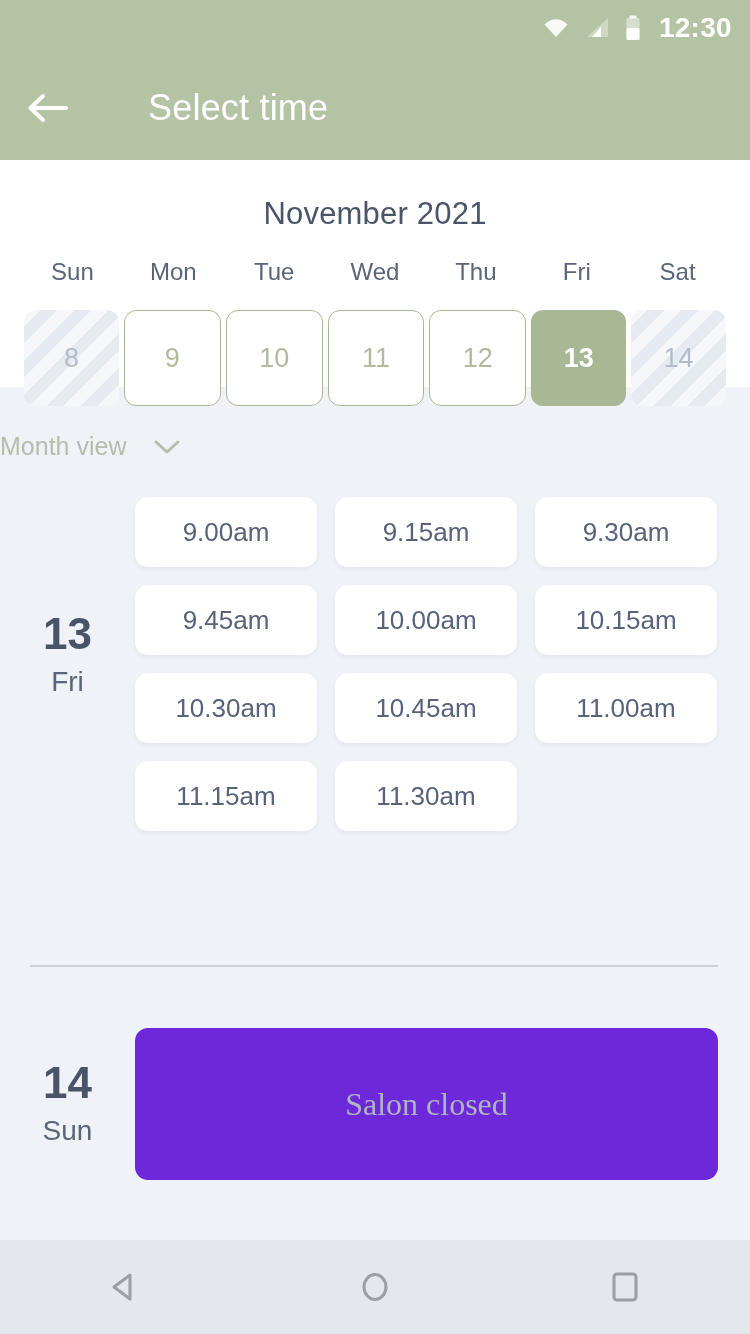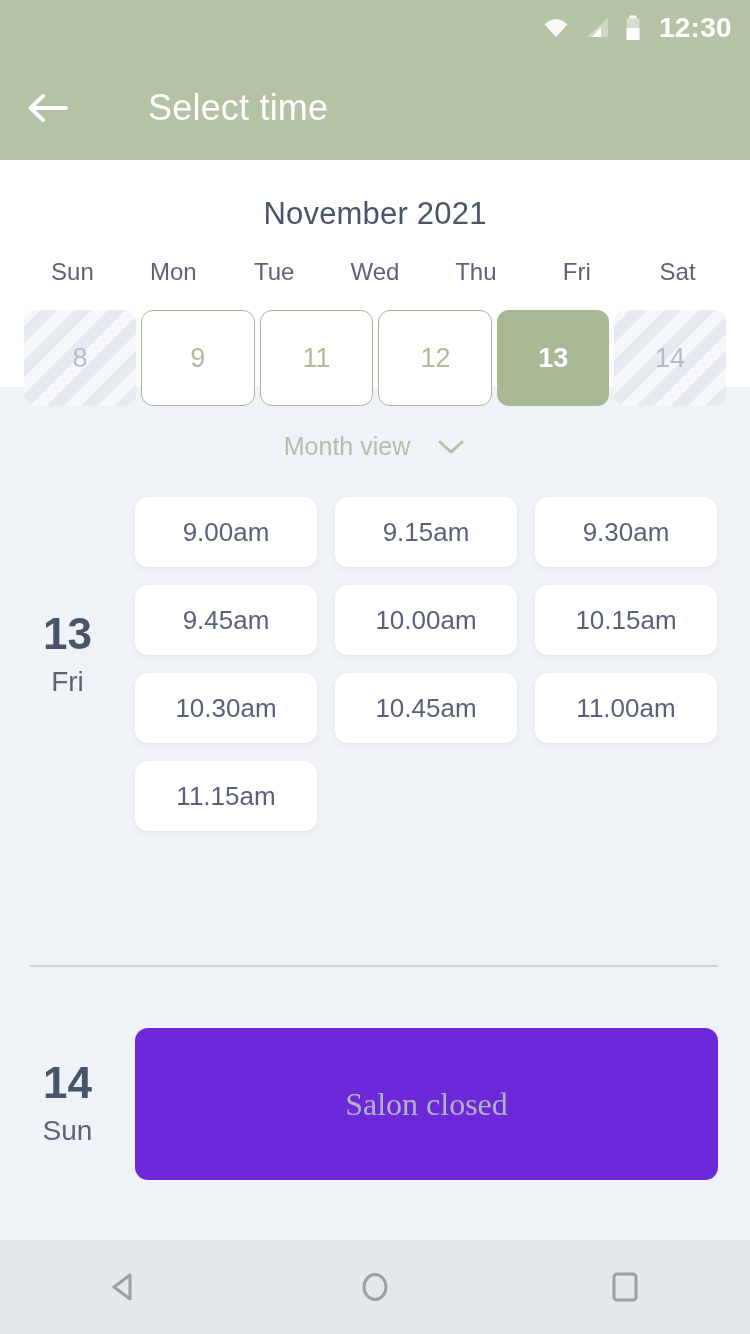--- a/index.html
+++ b/index.html
@@ -69,21 +69,21 @@
       #e9edf3;
     color:#b3bcc9;
   }
   .date-cell.available {
     background:#ffffff; border:1.5px solid #a8b894; color:#b0bb9d;
   }
   .date-cell.selected {
     background:#a8b894; color:#ffffff; font-weight:bold;
   }
   .monthview {
-    display:flex; align-items:center; justify-content:center;
+    display:flex; align-items:center; justify-content:flex-start;
     gap:26px; margin-top:26px; cursor:pointer;
   }
   .monthview-label { color:#b6bdac; font-size:25px; }
 
   
   .schedule { position:absolute; top:478px; left:0; width:750px; height:762px; background:#eff2f7; }
 
   .day-block { position:relative; display:flex; }
   .day-label {
     width:135px; flex:none; display:flex; flex-direction:column;
@@ -169,20 +169,21 @@
       <div class="weekday">Tue</div>
       <div class="weekday">Wed</div>
       <div class="weekday">Thu</div>
       <div class="weekday">Fri</div>
       <div class="weekday">Sat</div>
     </div>
 
     <div class="dates">
       <div class="date-cell disabled">8</div>
       <div class="date-cell available">9</div>
+      <div class="date-cell available">10</div>
       <div class="date-cell available">11</div>
       <div class="date-cell available">12</div>
       <div class="date-cell selected">13</div>
       <div class="date-cell disabled">14</div>
     </div>
 
     <div class="monthview">
       <span class="monthview-label">Month view</span>
       <svg width="30" height="18" viewBox="0 0 30 18">
         <path d="M4 4 L15 14 L26 4" stroke="#b6bdac" stroke-width="3" fill="none" stroke-linecap="round" stroke-linejoin="round"></path>
@@ -201,20 +202,21 @@
         <div class="slot">9.00am</div>
         <div class="slot">9.15am</div>
         <div class="slot">9.30am</div>
         <div class="slot">9.45am</div>
         <div class="slot">10.00am</div>
         <div class="slot">10.15am</div>
         <div class="slot">10.30am</div>
         <div class="slot">10.45am</div>
         <div class="slot">11.00am</div>
         <div class="slot">11.15am</div>
+        <div class="slot">11.30am</div>
       </div>
     </div>
 
     <div class="divider"></div>
 
     <div class="closed-block">
       <div class="day-label">
         <div class="day-num">14</div>
         <div class="day-dow">Sun</div>
       </div>

